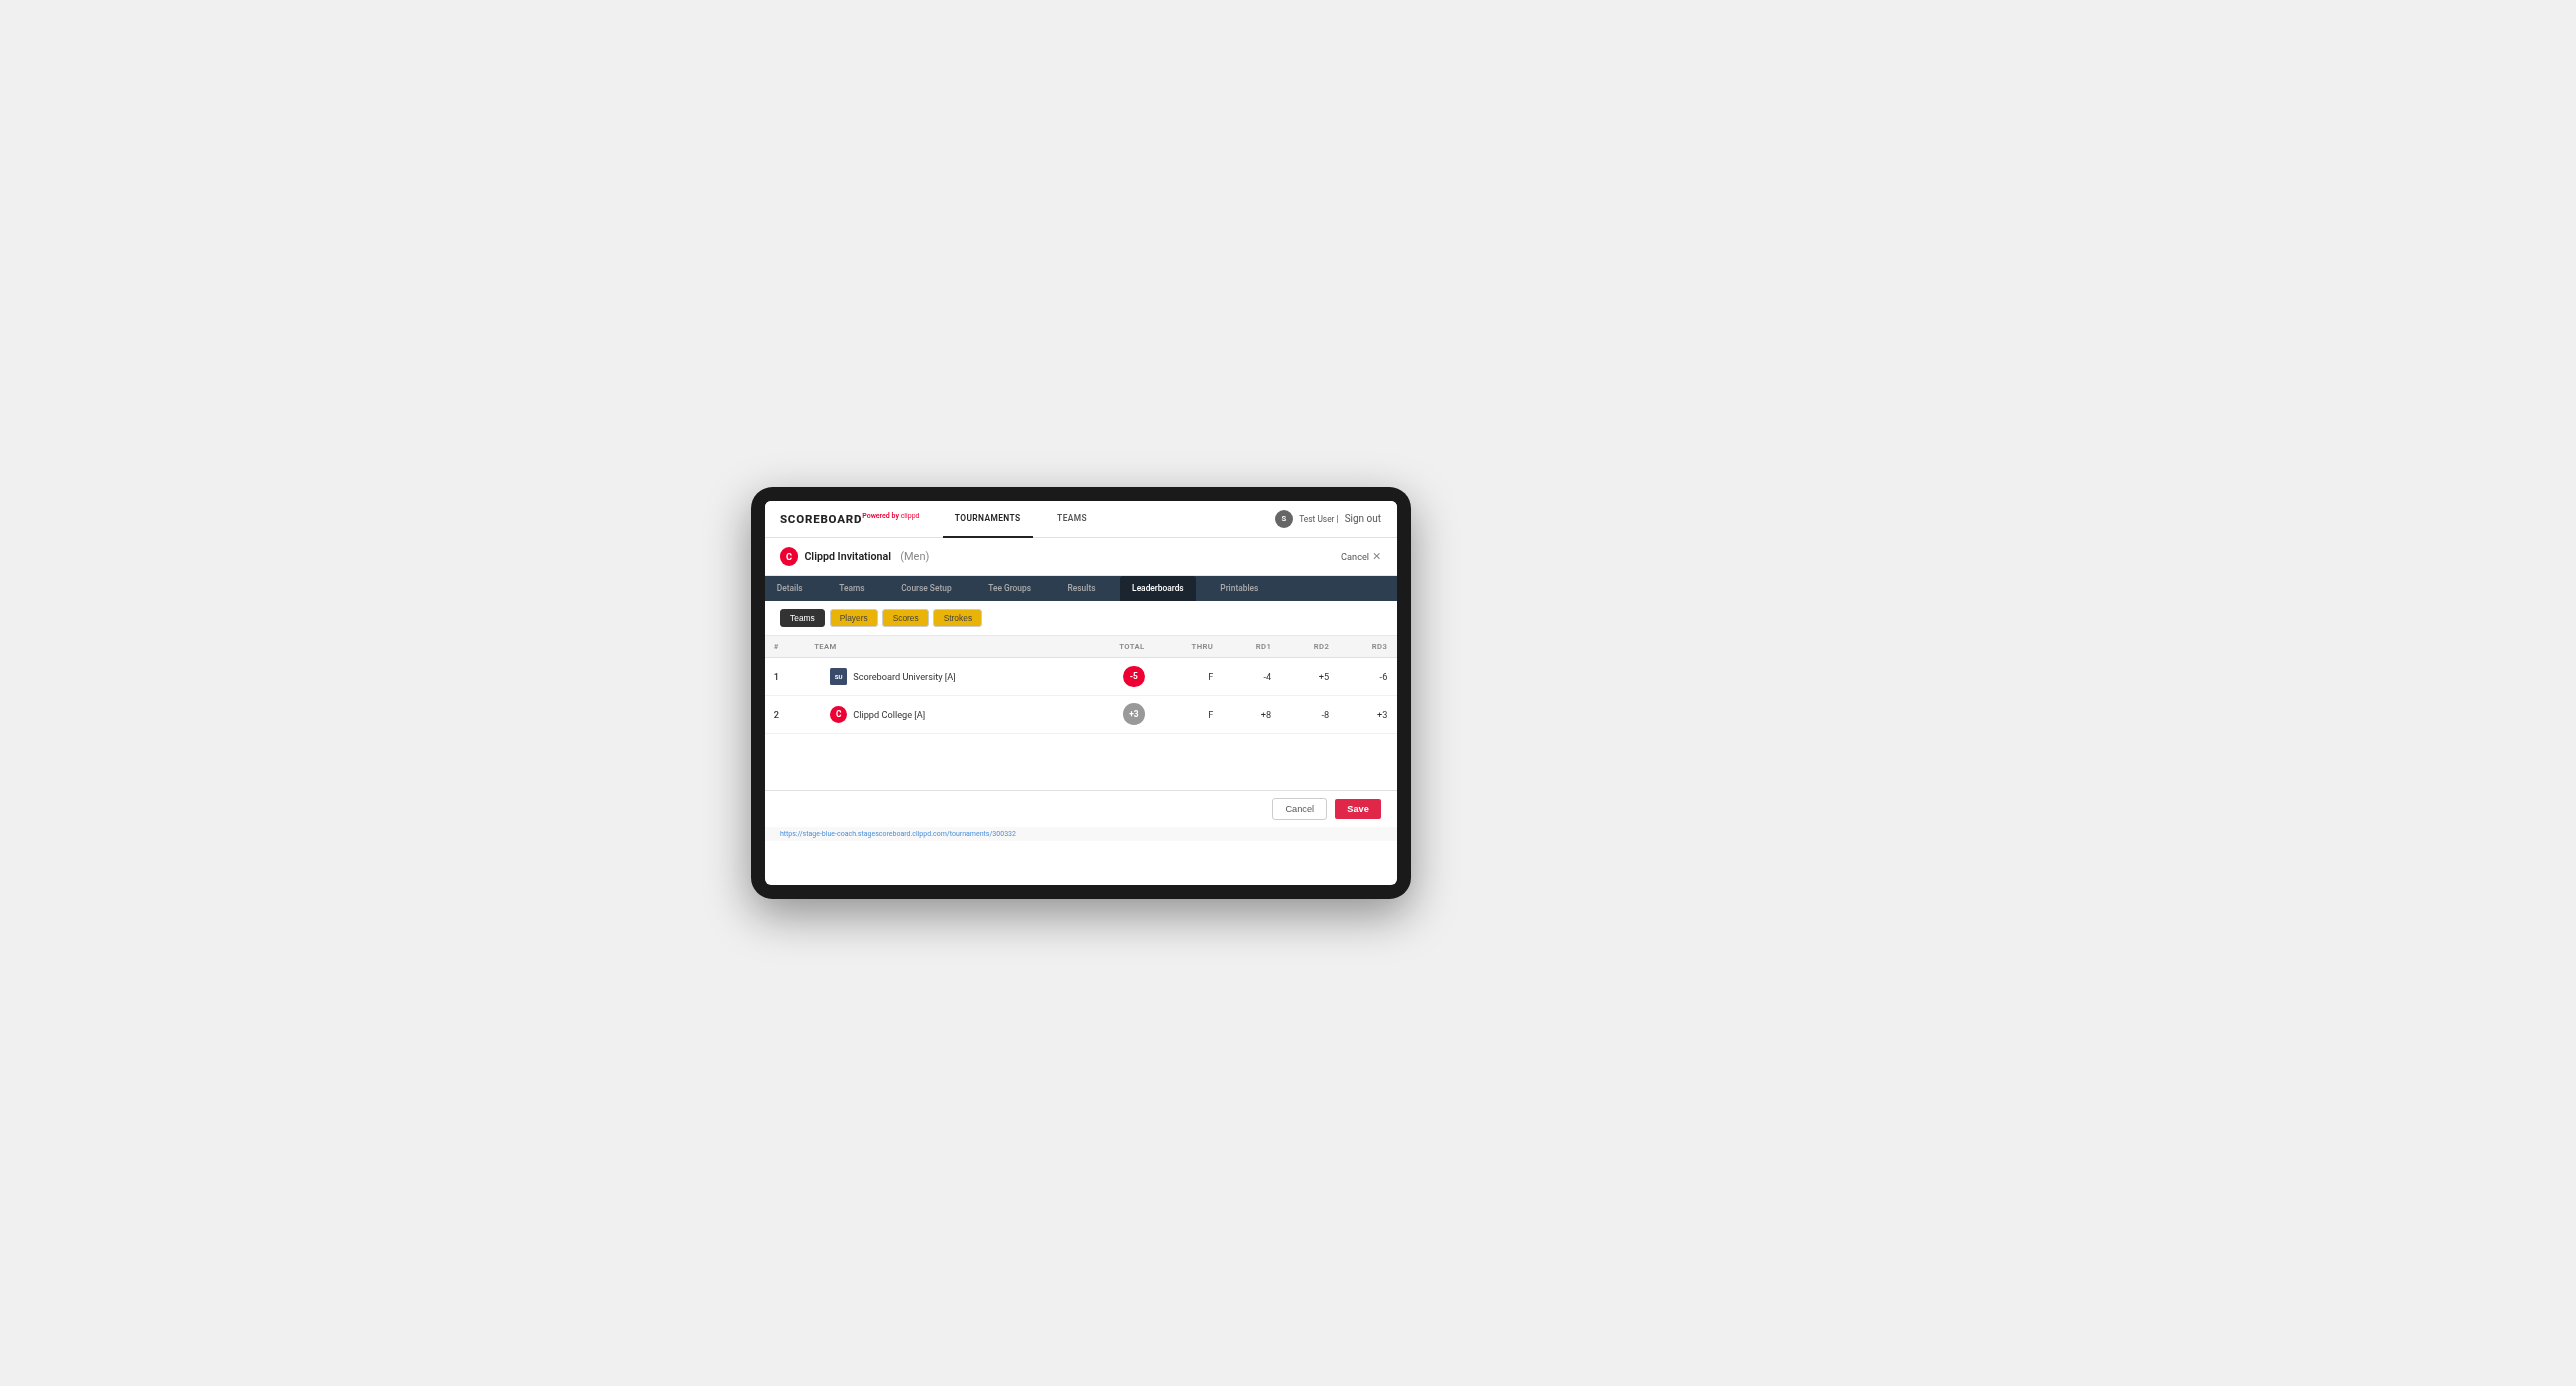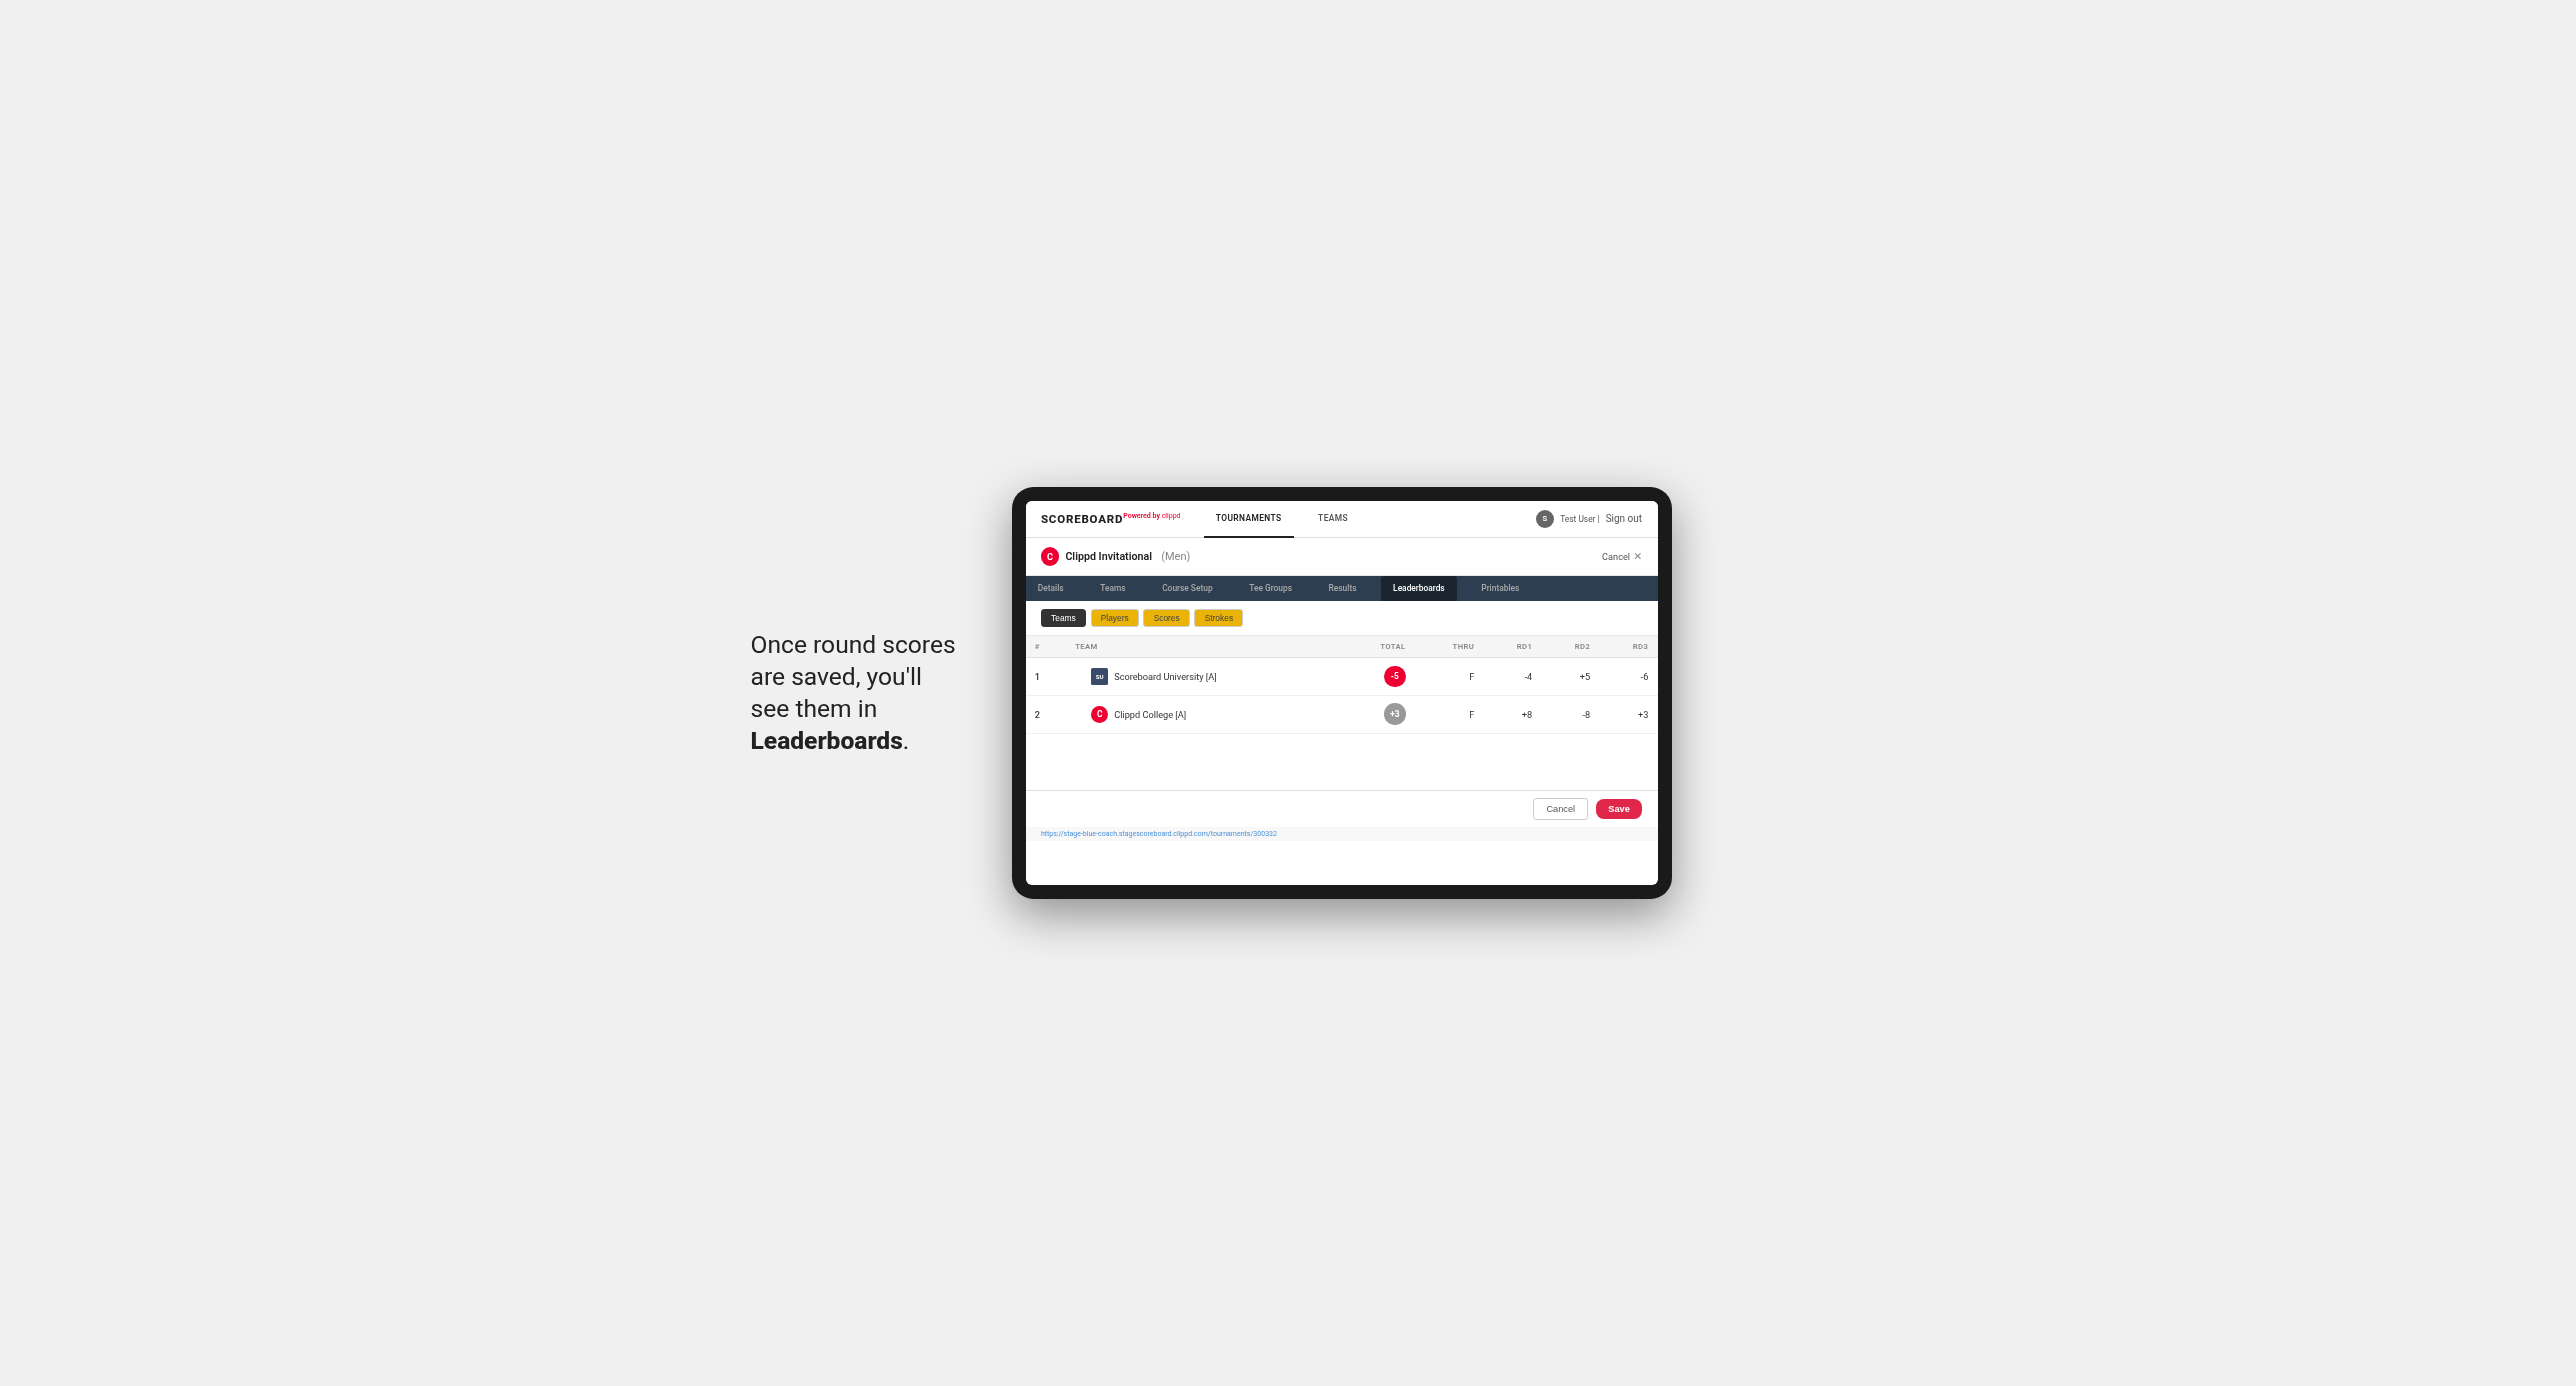--- a/index.html
+++ b/index.html
@@ -304,21 +304,21 @@
       border: 0.8px solid #ccc;
       border-radius: 3.1px;
       font-size: 9.2px;
       color: #555;
       background: #fff;
       cursor: pointer;
     }
     .footer-save {
       padding: 4.6px 12.3px;
       border: none;
-      border-radius: 8px;
+      border-radius: 2px;
       font-size: 9.2px;
       color: #fff;
       background: #e0274a;
       cursor: pointer;
       font-weight: 600;
     }
     .status-bar {
       background: #f8f8f8;
       padding: 3.1px 15.4px;
       font-size: 7px;
@@ -330,23 +330,20 @@
     }
     .content-area {
       min-height: 154px;
     }
   </style>
 </head>
 <body>
 
 <div class="page-wrapper">
 
-  <div class="description-text">
-    <p>Once round scores are saved, you'll see them in <strong>Leaderboards</strong>.</p>
-  </div>
 
   <div class="tablet-frame">
     <div class="tablet-screen">
 
       <div class="top-nav">
         <div class="logo-area">
           <span class="logo-title">SCOREBOARD</span>
           <span class="logo-subtitle">
             <span>Powered by</span>
             <span style="color:#e03; font-weight:400;margin-top:12px;">clippd</span>

